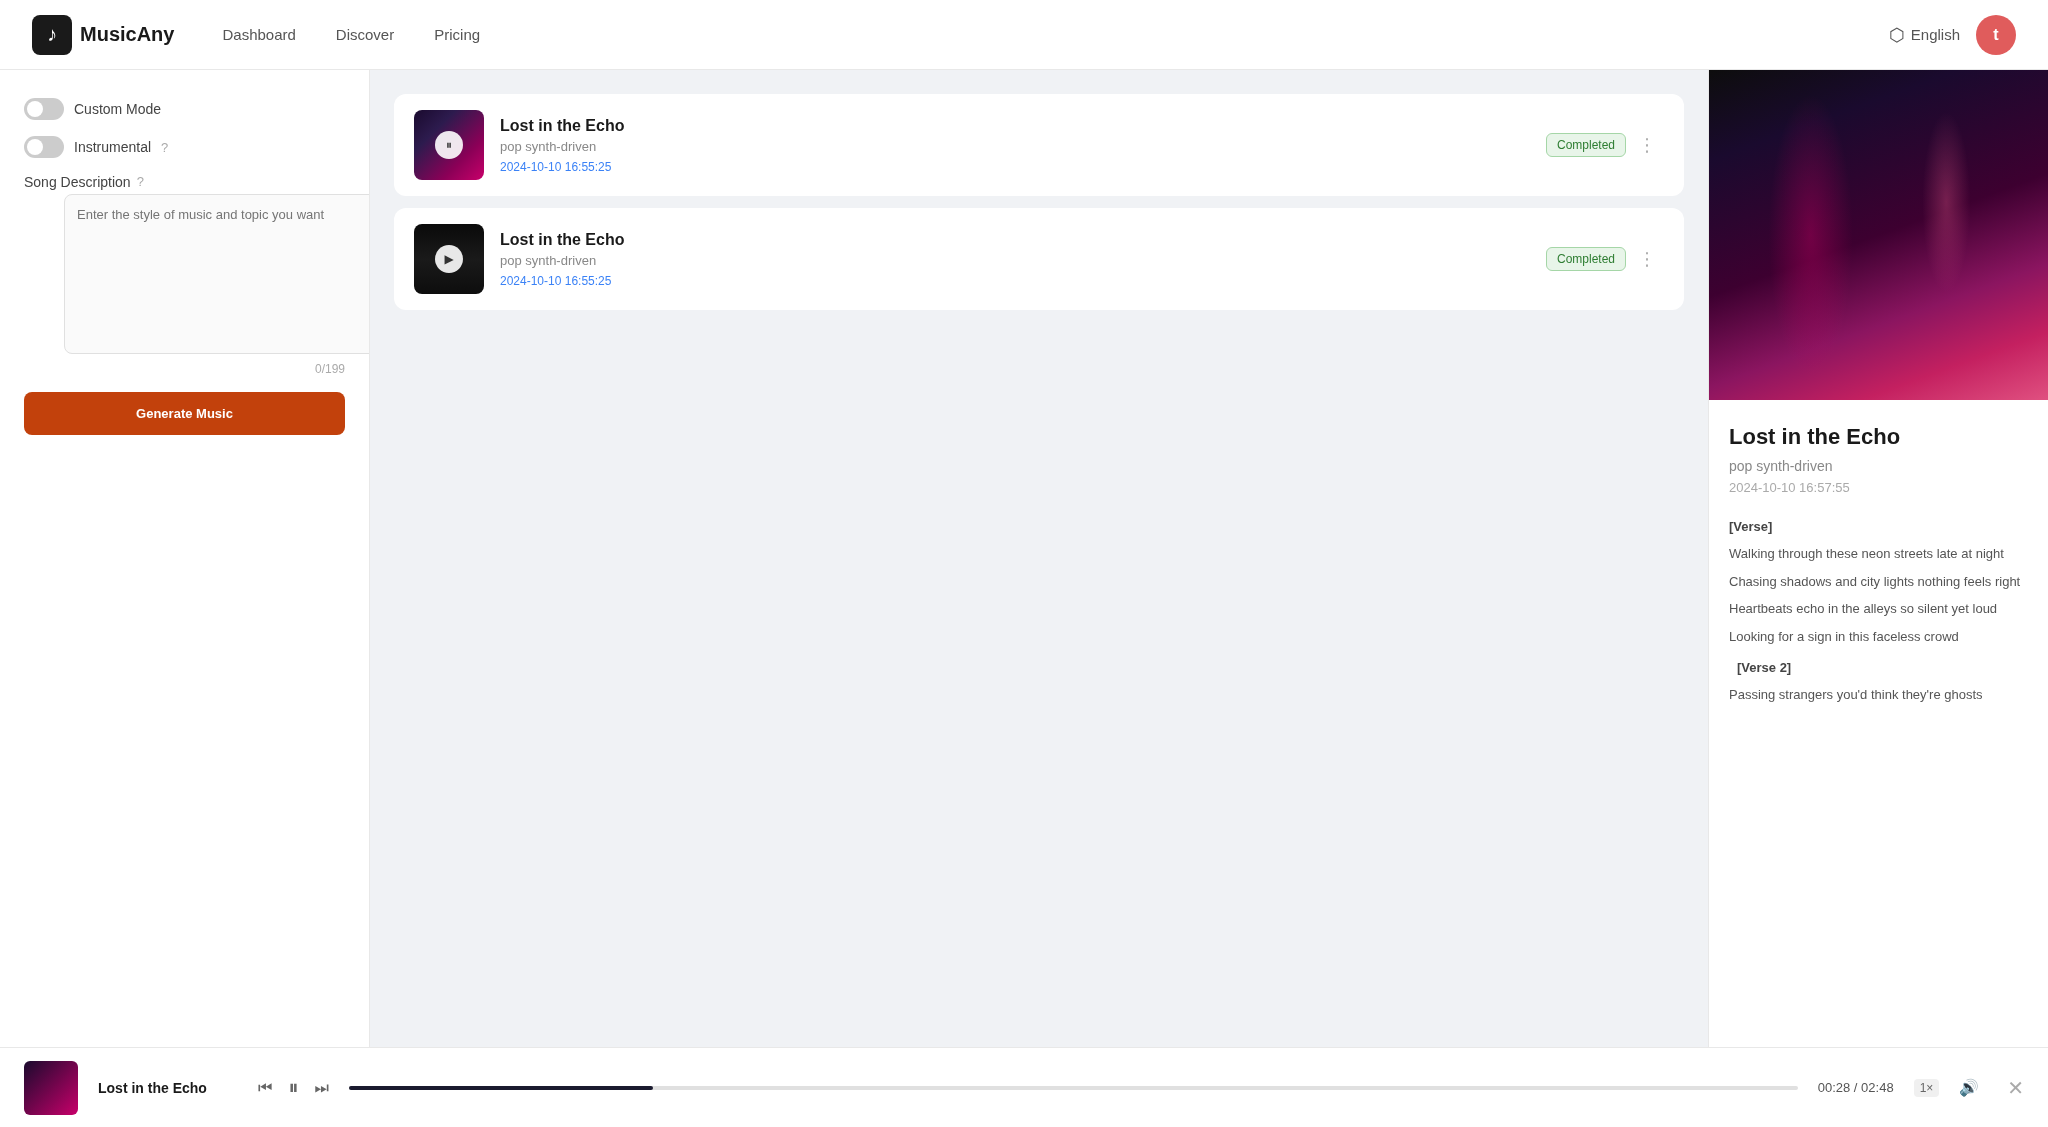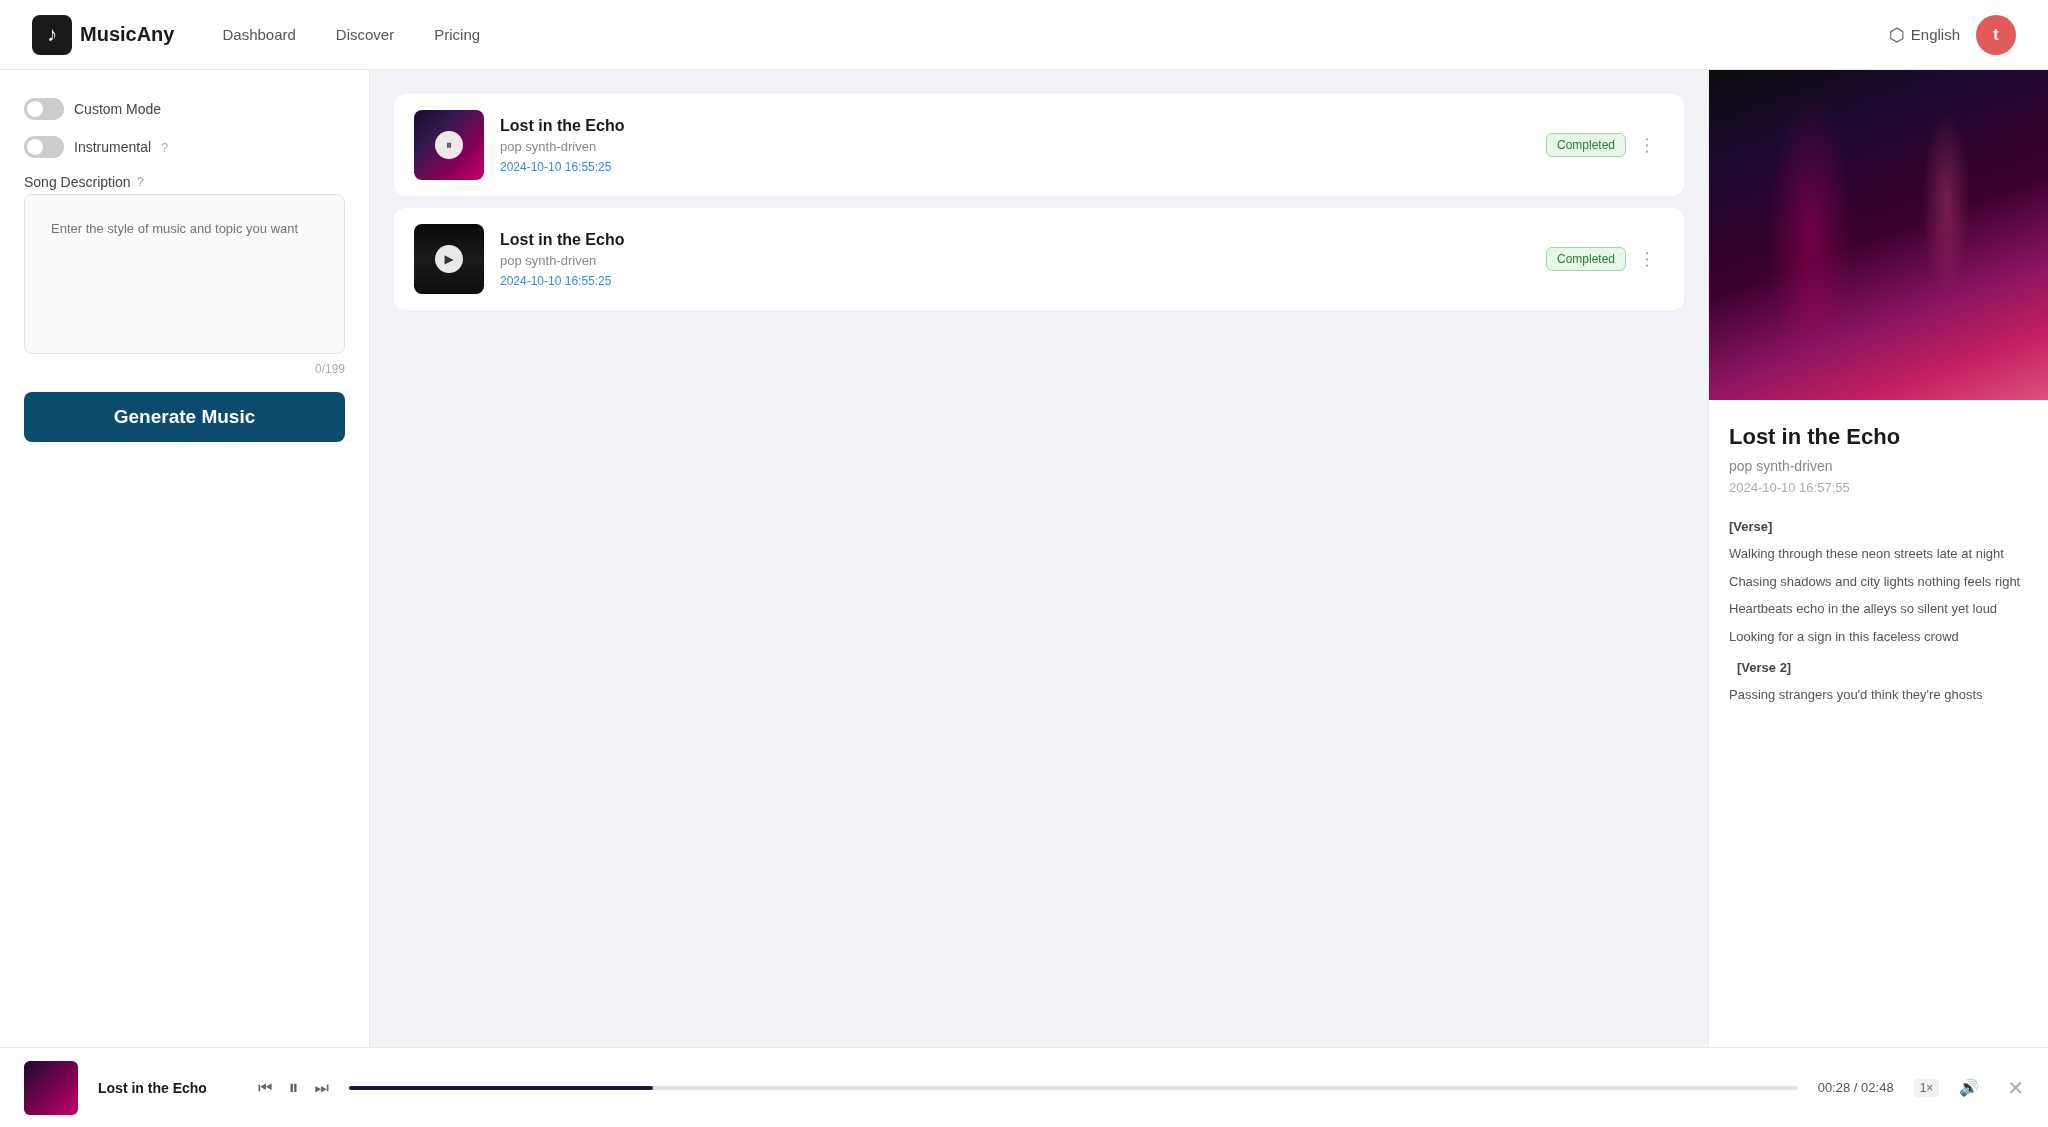--- a/index.html
+++ b/index.html
@@ -45,27 +45,27 @@
     .toggle-switch::after {
       content: ''; position: absolute; top: 3px; left: 3px;
       width: 16px; height: 16px; border-radius: 50%; background: #fff;
       transition: left 0.2s;
     }
     .toggle-label { font-size: 14px; color: #444; }
     .help-icon { color: #aaa; font-size: 13px; cursor: pointer; }
     .section-label { font-size: 14px; color: #444; margin-bottom: 4px; display: flex; align-items: flex-start; gap: 6px; }
     .song-desc-textarea {
       width: 100%; height: 160px; border: 1px solid #e0e0e0; border-radius: 8px;
-      padding: 26px; font-size: 13px; color: #aaa; resize: none; outline: none;
-      font-family: inherit; background: #fafafa;
+      padding: 12px; font-size: 13px; color: #aaa; resize: none; outline: none;
+      font-family: inherit; background: #fafafa; margin-left: 40px;
     }
     .char-count { text-align: right; font-size: 12px; color: #aaa; margin-top: 4px; }
     .generate-btn {
-      width: 100%; padding: 14px; background: #0c4a6e; color: #fff;
-      border: none; border-radius: 8px; font-size: 19px; font-weight: 600;
+      width: 100%; padding: 14px; background: #c2410c; color: #fff;
+      border: none; border-radius: 8px; font-size: 13px; font-weight: 600;
       cursor: pointer; margin-top: 16px;
     }
 
     
     .center-panel {
       flex: 1; background: #f0f2f5; padding: 24px; overflow-y: auto;
       padding-bottom: 100px;
     }
 
     .song-card {

